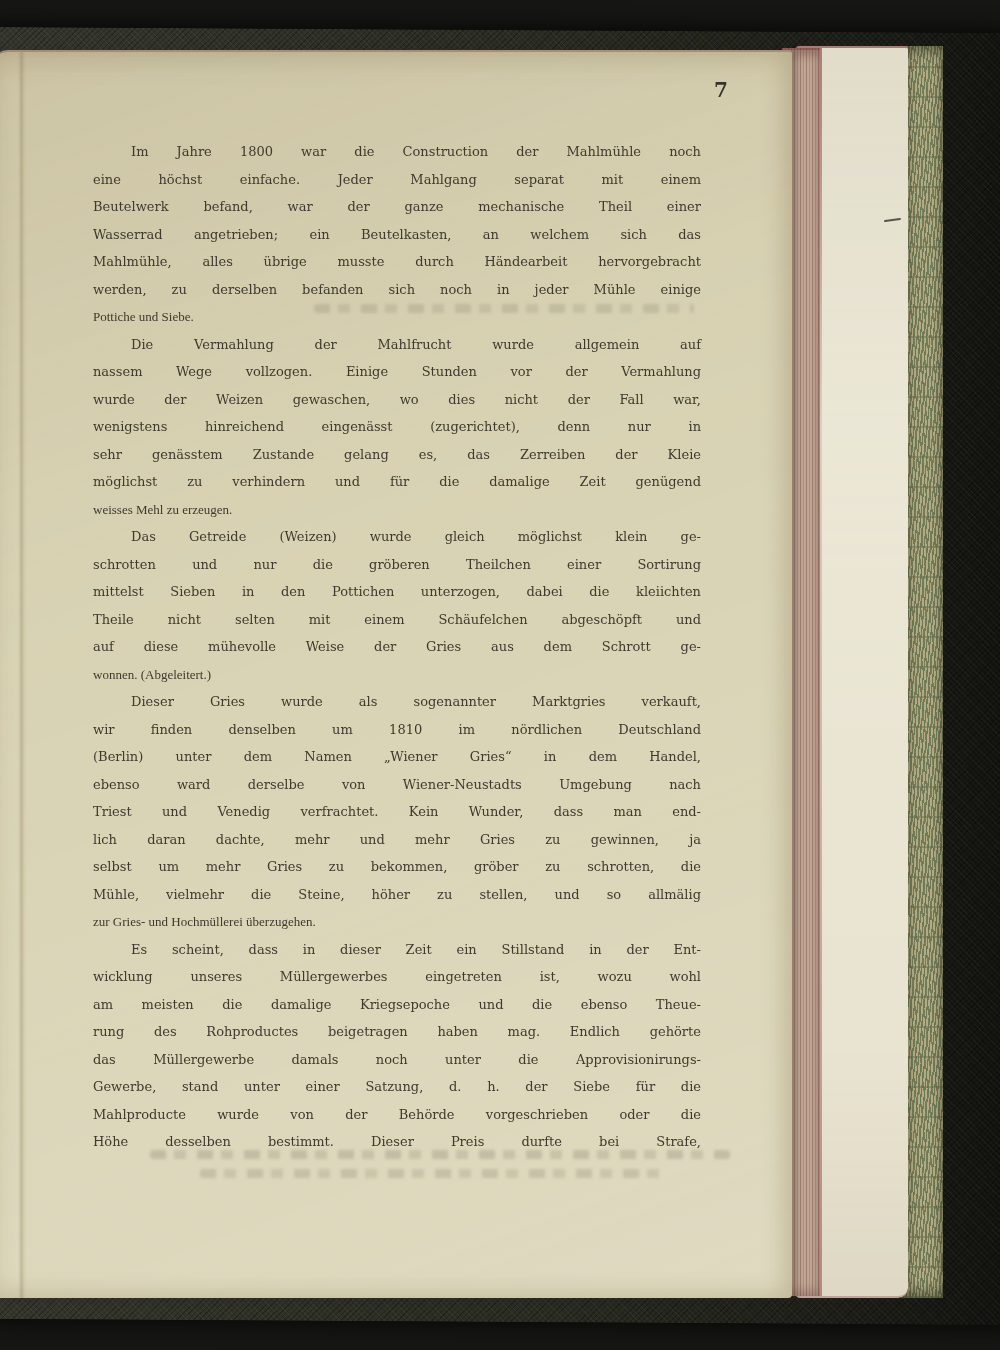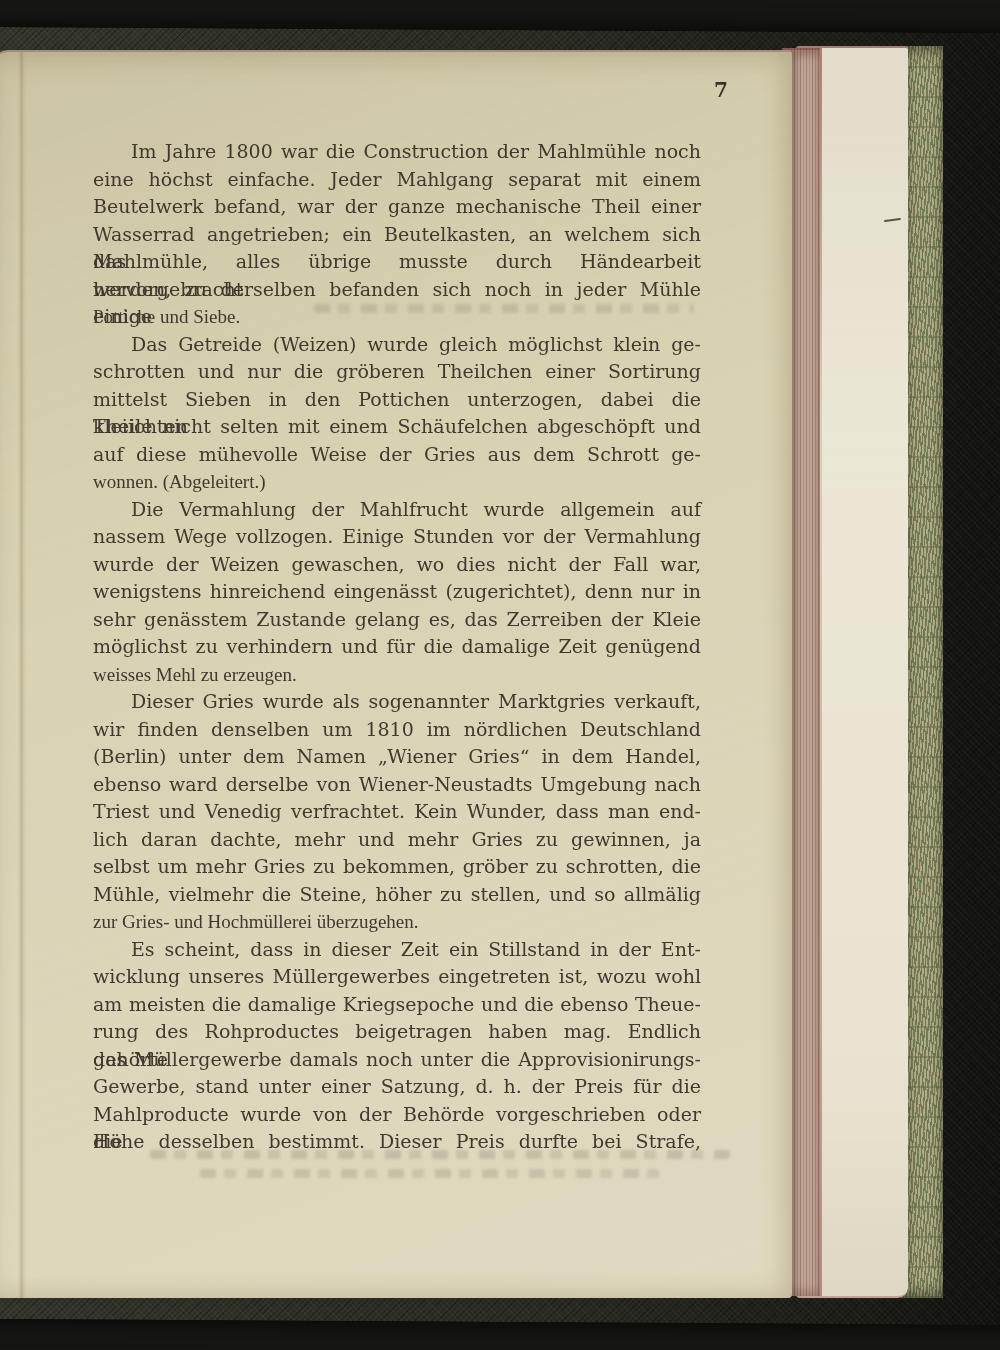--- a/index.html
+++ b/index.html
@@ -86,21 +86,21 @@
   }
 
   .page-number {
     position:absolute; left:722px; top:26px;
     font-size:20px; font-weight:bold; color:#37322a; letter-spacing:1px;
   }
 
   .text-block { position:absolute; left:101px; top:86px; width:608px; color:var(--ink,#3f392e); }
   .para { }
   .line {
-    font-size:19px; line-height:27.5px; height:27.5px;
+    font-size:13px; line-height:27.5px; height:27.5px;
     text-align:justify; text-align-last:justify;
     color:var(--ink,#3f392e);
   }
   .line.first { padding-left:38px; }
   .line.last  { text-align-last:left;font-family:Liberation Serif, serif; }
 
   
   .ghost {
     position:absolute; height:9px; border-radius:3px;
     filter:blur(1.4px);
@@ -132,52 +132,52 @@
         <div class="para">
           <div class="line first">Im Jahre 1800 war die Construction der Mahlmühle noch</div>
           <div class="line">eine höchst einfache. Jeder Mahlgang separat mit einem</div>
           <div class="line">Beutelwerk befand, war der ganze mechanische Theil einer</div>
           <div class="line">Wasserrad angetrieben; ein Beutelkasten, an welchem sich das</div>
           <div class="line">Mahlmühle, alles übrige musste durch Händearbeit hervorgebracht</div>
           <div class="line">werden, zu derselben befanden sich noch in jeder Mühle einige</div>
           <div class="line last">Pottiche und Siebe.</div>
         </div>
         <div class="para">
-          <div class="line first">Das Getreide (Weizen) wurde gleich möglichst klein ge-</div>
-          <div class="line">schrotten und nur die gröberen Theilchen einer Sortirung</div>
-          <div class="line">mittelst Sieben in den Pottichen unterzogen, dabei die kleiichten</div>
-          <div class="line">Theile nicht selten mit einem Schäufelchen abgeschöpft und</div>
-          <div class="line">auf diese mühevolle Weise der Gries aus dem Schrott ge-</div>
-          <div class="line last">wonnen. (Abgeleitert.)</div>
-        </div>
-        <div class="para">
           <div class="line first">Die Vermahlung der Mahlfrucht wurde allgemein auf</div>
           <div class="line">nassem Wege vollzogen. Einige Stunden vor der Vermahlung</div>
           <div class="line">wurde der Weizen gewaschen, wo dies nicht der Fall war,</div>
           <div class="line">wenigstens hinreichend eingenässt (zugerichtet), denn nur in</div>
           <div class="line">sehr genässtem Zustande gelang es, das Zerreiben der Kleie</div>
           <div class="line">möglichst zu verhindern und für die damalige Zeit genügend</div>
           <div class="line last">weisses Mehl zu erzeugen.</div>
+        </div>
+        <div class="para">
+          <div class="line first">Das Getreide (Weizen) wurde gleich möglichst klein ge-</div>
+          <div class="line">schrotten und nur die gröberen Theilchen einer Sortirung</div>
+          <div class="line">mittelst Sieben in den Pottichen unterzogen, dabei die kleiichten</div>
+          <div class="line">Theile nicht selten mit einem Schäufelchen abgeschöpft und</div>
+          <div class="line">auf diese mühevolle Weise der Gries aus dem Schrott ge-</div>
+          <div class="line last">wonnen. (Abgeleitert.)</div>
         </div>
         <div class="para">
           <div class="line first">Dieser Gries wurde als sogenannter Marktgries verkauft,</div>
           <div class="line">wir finden denselben um 1810 im nördlichen Deutschland</div>
           <div class="line">(Berlin) unter dem Namen „Wiener Gries“ in dem Handel,</div>
           <div class="line">ebenso ward derselbe von Wiener-Neustadts Umgebung nach</div>
           <div class="line">Triest und Venedig verfrachtet. Kein Wunder, dass man end-</div>
           <div class="line">lich daran dachte, mehr und mehr Gries zu gewinnen, ja</div>
           <div class="line">selbst um mehr Gries zu bekommen, gröber zu schrotten, die</div>
           <div class="line">Mühle, vielmehr die Steine, höher zu stellen, und so allmälig</div>
           <div class="line last">zur Gries- und Hochmüllerei überzugehen.</div>
         </div>
         <div class="para">
           <div class="line first">Es scheint, dass in dieser Zeit ein Stillstand in der Ent-</div>
           <div class="line">wicklung unseres Müllergewerbes eingetreten ist, wozu wohl</div>
           <div class="line">am meisten die damalige Kriegsepoche und die ebenso Theue-</div>
           <div class="line">rung des Rohproductes beigetragen haben mag. Endlich gehörte</div>
           <div class="line">das Müllergewerbe damals noch unter die Approvisionirungs-</div>
-          <div class="line">Gewerbe, stand unter einer Satzung, d. h. der Preis für die</div>
+          <div class="line">Gewerbe, stand unter einer Satzung, d. h. der Siebe für die</div>
           <div class="line">Mahlproducte wurde von der Behörde vorgeschrieben oder die</div>
           <div class="line">Höhe desselben bestimmt. Dieser Preis durfte bei Strafe,</div>
         </div>
       </div>
   </div>
 </div>
 
 </body></html>

